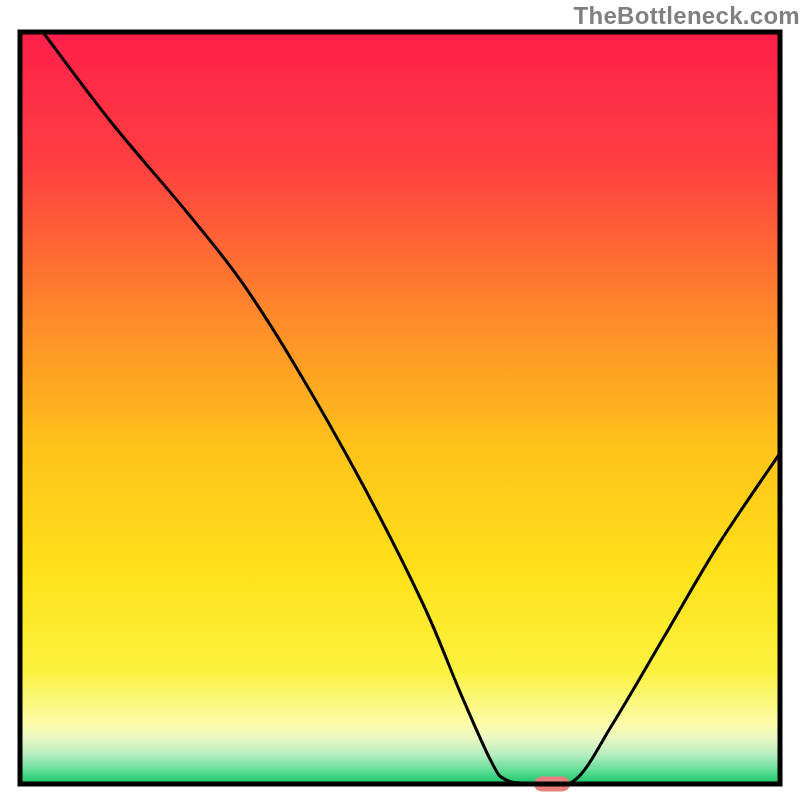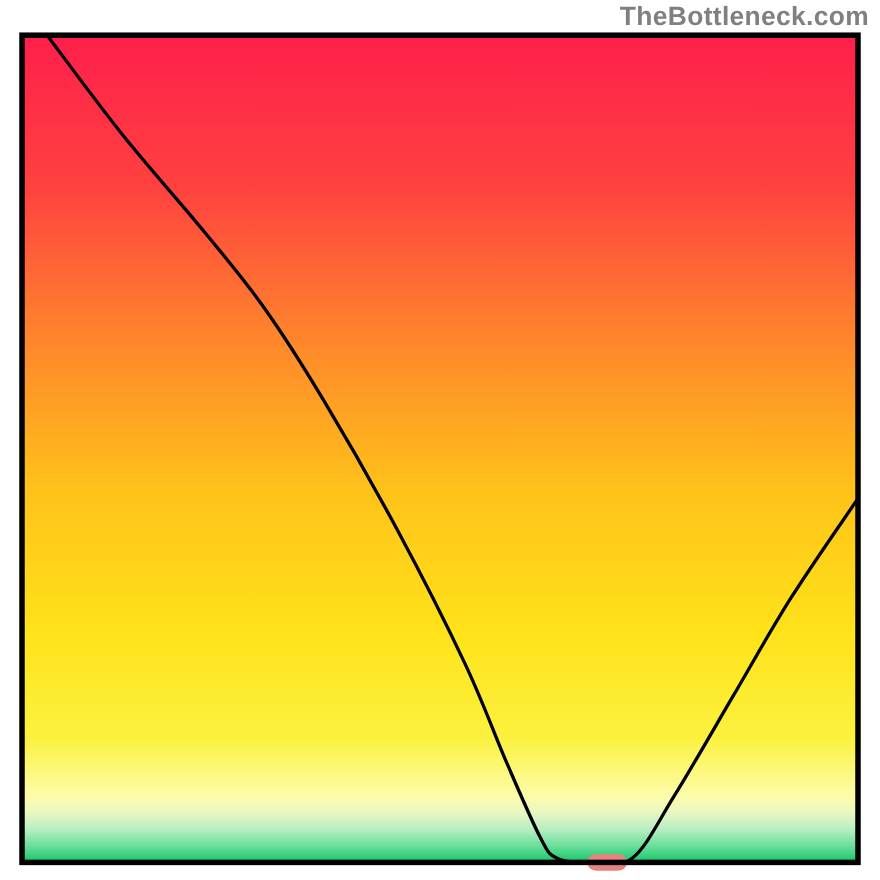--- a/index.html
+++ b/index.html
@@ -12,21 +12,21 @@
     overflow: hidden;
   }
   .stage {
     position: relative;
     width: 800px;
     height: 800px;
   }
   .watermark {
     position: absolute;
     top: 2px;
-    right: 10px;
+    right: 0;
     font-size: 24px;
     font-weight: bold;
     color: #808080;
     letter-spacing: 0.3px;
   }
   svg {
     position: absolute;
     left: 0;
     top: 0;
   }

